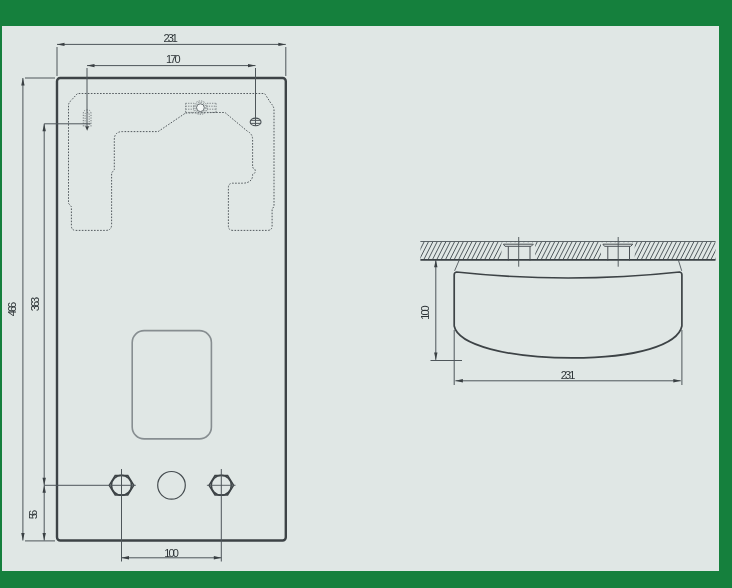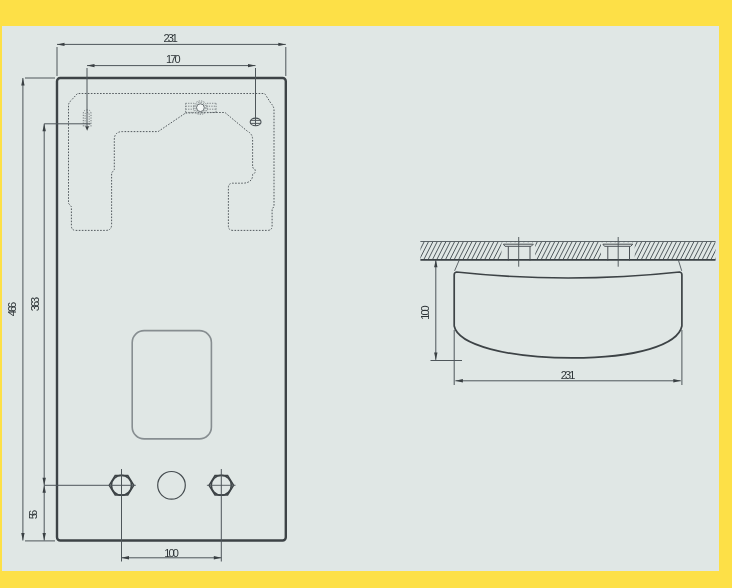--- a/index.html
+++ b/index.html
@@ -1,16 +1,16 @@
 <!DOCTYPE html>
 <html><head>
 <meta charset="utf-8">
 <style>
   html,body{margin:0;padding:0;background:#ffffff;}
-  .page{position:relative;width:732px;height:588px;background:#fde047;overflow:hidden;font-family:"Liberation Sans",sans-serif;}
+  .page{position:relative;width:732px;height:588px;background:#15803d;overflow:hidden;font-family:"Liberation Sans",sans-serif;}
   svg{position:absolute;left:0;top:0;}
   text{font-family:"Liberation Sans",sans-serif;fill:#2e3538;}
 </style>
 </head>
 <body>
 <div class="page">
 <svg width="732" height="588" viewBox="0 0 732 588">
   <defs>
     <clipPath id="wallclip">
           <rect x="420.4" y="241.5" width="295.1" height="18.3"></rect>

